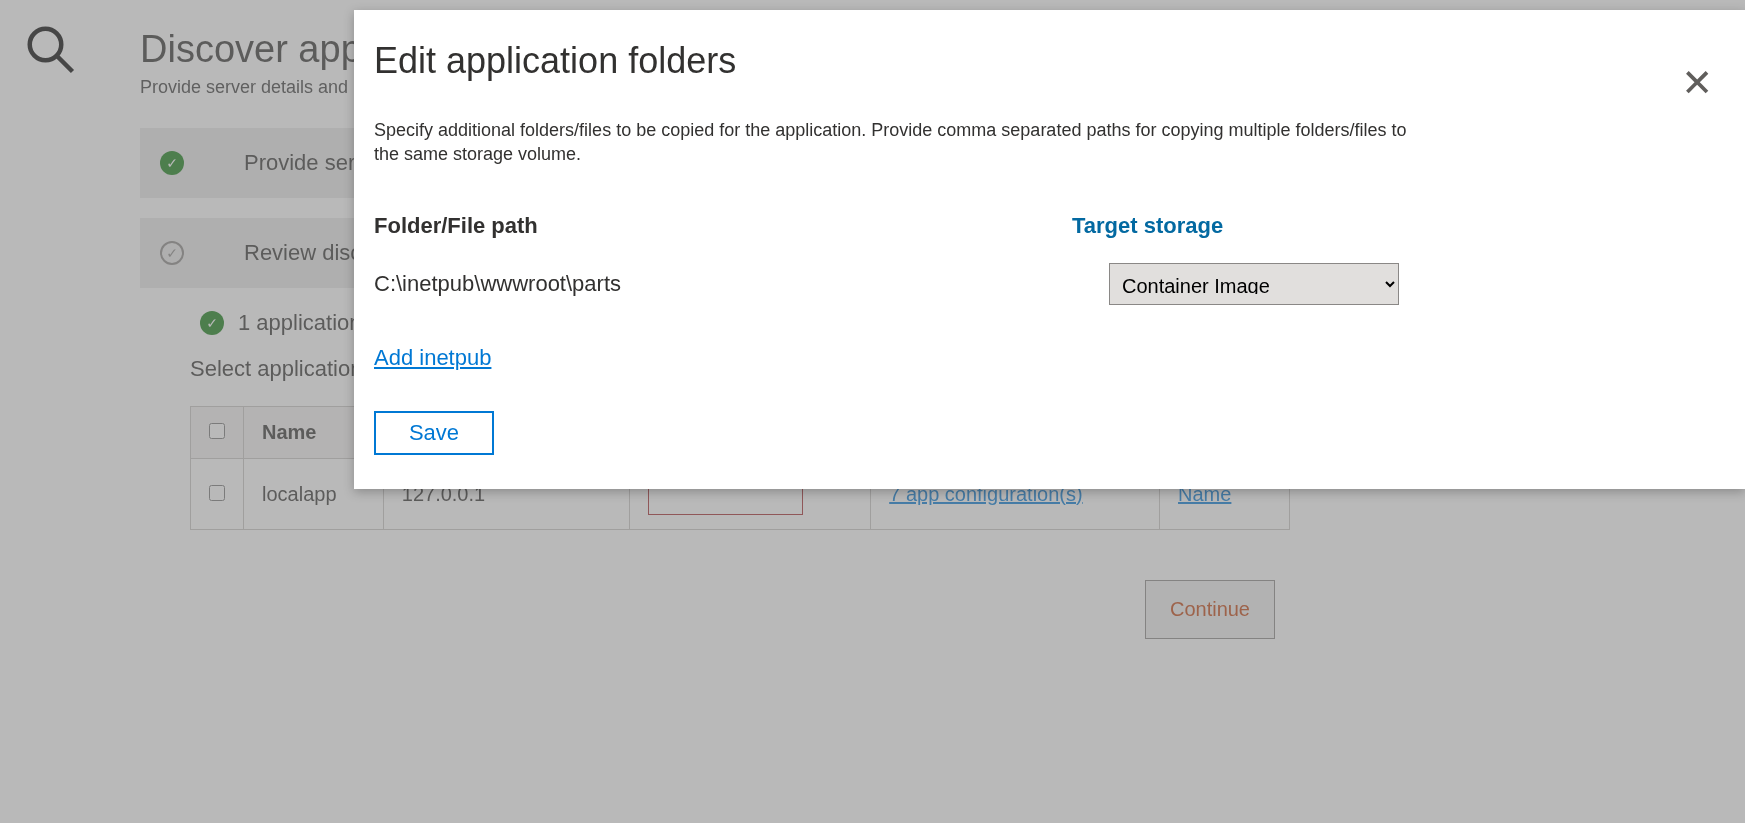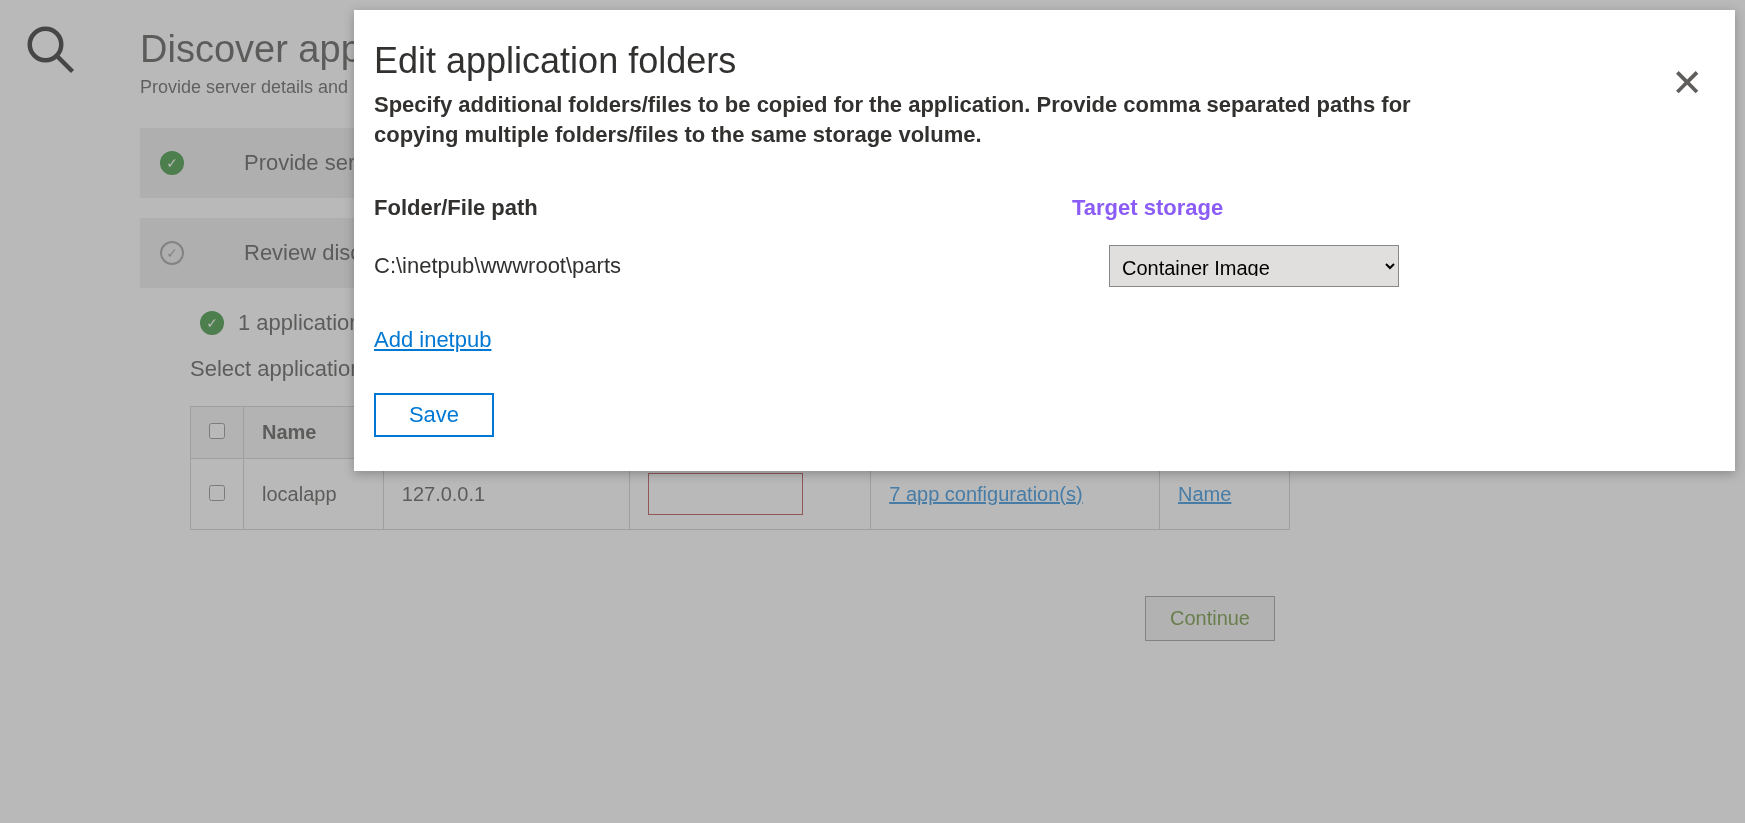--- a/index.html
+++ b/index.html
@@ -23,31 +23,31 @@
   .status-icon { width: 24px; height: 24px; border-radius: 50%; background: #107c10; color:#fff; display:flex;align-items:center;justify-content:center;font-size:14px;}
   .select-text { margin-left: 50px; font-size: 22px; margin-bottom: 24px; }
 
   .app-table { width: 1100px; margin-left: 50px; border-collapse: collapse; border: 1px solid #c8c6c4; }
   .app-table th, .app-table td { border: 1px solid #c8c6c4; padding: 14px 18px; font-size: 20px; text-align: left; vertical-align: middle; }
   .app-table th { background: #f3f2f1; font-weight: 600; }
   .chk { width: 16px; height: 16px; }
   .empty-input { width: 155px; height: 42px; border: 1px solid #a4262c; background: #fff; }
   .link { color: #0078d4; text-decoration: underline; cursor: pointer; }
 
-  .continue-btn { float: right; margin-right: 410px; margin-top: 66px; padding: 10px 24px; border: 1px solid #8a8886; background: #efefef; color: #4d7c0f; font-size: 20px; cursor: not-allowed; }
+  .continue-btn { float: right; margin-right: 410px; margin-top: 50px; padding: 17px 24px; border: 1px solid #8a8886; background: #efefef; color: #c2410c; font-size: 20px; cursor: not-allowed; }
 
   
   .overlay { position: absolute; inset: 0; background: rgba(128,128,128,0.55); display: flex; justify-content: flex-end; }
-  .modal { position: absolute; top: 10px; left: 354px; right: 10px; background: #fff; padding: 30px 42px 34px 20px; box-shadow: 0 3px 10px rgba(0,0,0,0.25); }
+  .modal { position: absolute; top: 10px; left: 354px; right: 0; background: #fff; padding: 30px 42px 34px 20px; box-shadow: 0 3px 10px rgba(0,0,0,0.25); }
   .modal-title { font-size: 36px; font-weight: 400; }
   .close-x { position: absolute; top: 54px; right: 32px; font-size: 38px; color: #605e5c; cursor: pointer; background:none;border:none;line-height:1;}
-  .modal-desc { font-size: 22px; margin-top: 8px; max-width: 1050px; line-height: 1.35; font-weight: bold; }
+  .modal-desc { font-size: 18px; margin-top: 36px; max-width: 1050px; line-height: 1.35; }
   .headers { display: flex; margin-top: 46px; gap: 18px; }
   .col-path { width: 680px; font-size: 22px; font-weight: 600; color: #323130; }
-  .col-target { font-size: 22px; font-weight: 600; color: #8b5cf6; }
+  .col-target { font-size: 22px; font-weight: 600; color: #0369a1; }
   .row-values { display: flex; margin-top: 24px; gap: 55px; align-items: center; }
   .path-val { width: 680px; font-size: 22px; }
   .target-select { width: 290px; height: 42px; font-size: 20px; border: 1px solid #8a8886; background: #e1dfdd; padding: 10px 8px; }
   .add-folder { display: inline-block; margin-top: 40px; font-size: 22px; }
   .save-btn { display: block; margin-top: 40px; width: 120px; height: 44px; border: 2px solid #0078d4; background: #fff; color: #0078d4; font-size: 22px; cursor: pointer; }
 </style>
 </head>
 <body>
 
 <div class="bg-page">

